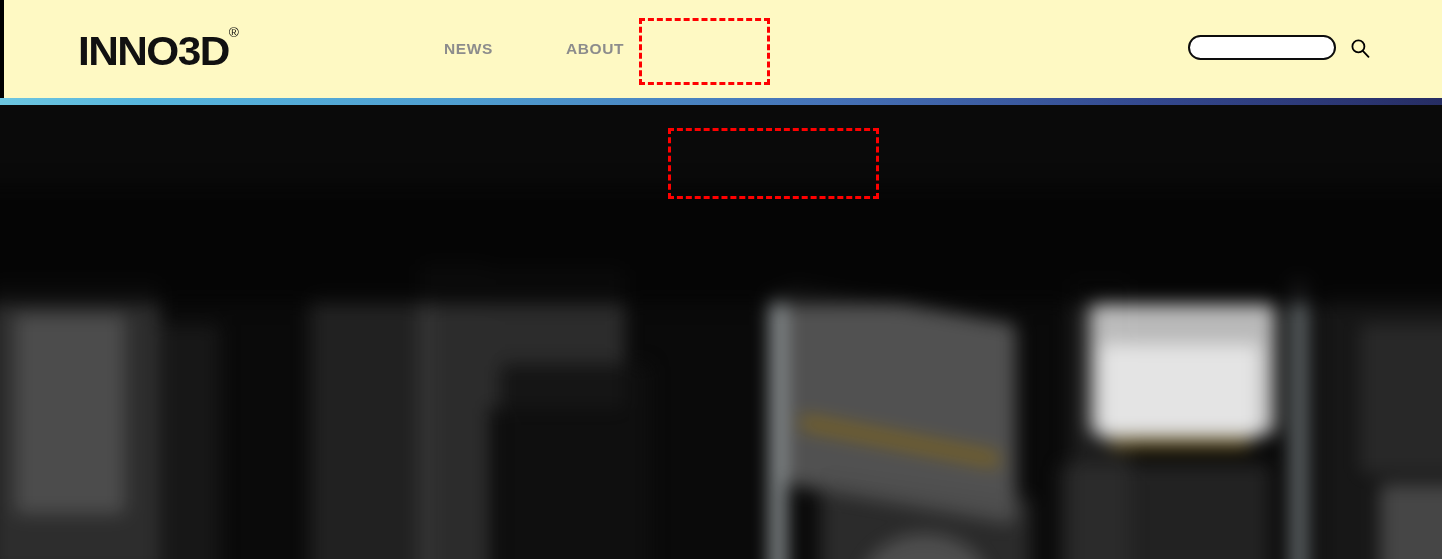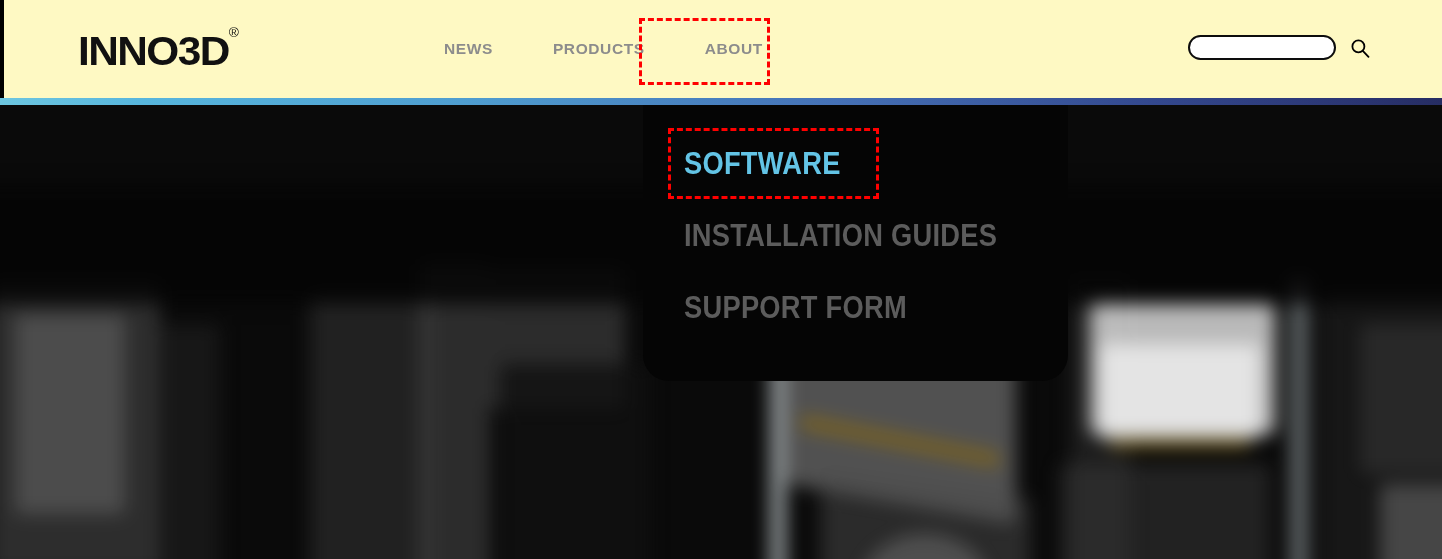--- a/index.html
+++ b/index.html
@@ -62,21 +62,21 @@
     top:-14px;
     position:relative;
   }
 
   .nav {
     position:absolute;
     left:430px; top:0;
     height:98px;
     display:flex;
     align-items:center;
-    gap:4px;
+    gap:17px;
   }
   .nav-item {
     font-family:"Liberation Sans", sans-serif;
     font-weight:bold;
     font-size:15.5px;
     letter-spacing:0.6px;
     color:#8c8c8c;
     text-transform:uppercase;
     white-space:nowrap;
     padding:0 28px;
@@ -204,35 +204,29 @@
       <div class="blob" style="left:1150px;top:375px; width:140px; height:10px;  background:#8a6a10; opacity:.6;"></div>
       <div class="blob" style="left:1100px;top:400px; width:210px; height:170px; background:#3a3a3a; opacity:.5;"></div>
       <div class="blob" style="left:1330px;top:215px; width:18px;  height:345px; background:#9aa3a6; opacity:.6;"></div>
       <div class="blob" style="left:1360px;top:230px; width:150px; height:330px; background:#1a1a1a; opacity:.8;"></div>
       <div class="blob" style="left:1400px;top:260px; width:120px; height:150px; background:#3f3f3f; opacity:.45;"></div>
       <div class="blob" style="left:1420px;top:420px; width:140px; height:140px; background:#8e8e8e; opacity:.4;"></div>
       <div class="blob" style="left:0px;   top:120px; width:1522px;height:120px; background:#050505; opacity:.85;"></div>
     </div>
   </div>
 
-  <div class="dropdown">
-    <div class="dd-item dd-0 active">SOFTWARE</div>
-    <div class="dd-item dd-1">INSTALLATION GUIDES</div>
-    <div class="dd-item dd-2">SUPPORT FORM</div>
-  </div>
 
   <div class="header">
 
     <div class="logo">
       <span>INNO3D</span><sup>®</sup>
     </div>
 
     <div class="nav">
       <div class="nav-item first">NEWS</div>
-      <div class="nav-item">PRODUCTS</div>
       <div class="nav-item">ABOUT</div>
     </div>
 
     <div class="search-wrap">
       <input class="search-input" type="text" placeholder="" style="">
       <svg class="search-icon" viewBox="0 0 20 20">
         <circle cx="8.4" cy="8.4" r="6.0" fill="none" stroke="#000" stroke-width="1.8"></circle>
         <line x1="12.8" y1="12.8" x2="18.5" y2="18.8" stroke="#000" stroke-width="1.8" stroke-linecap="round"></line>
       </svg>
     </div>

